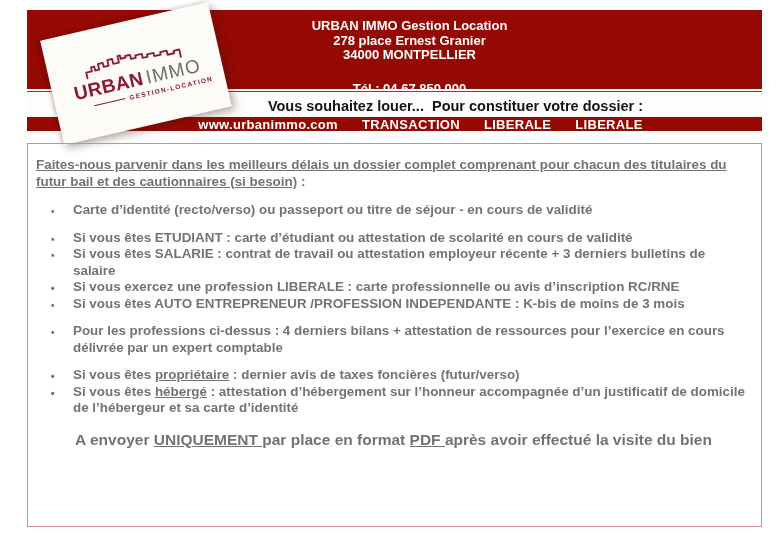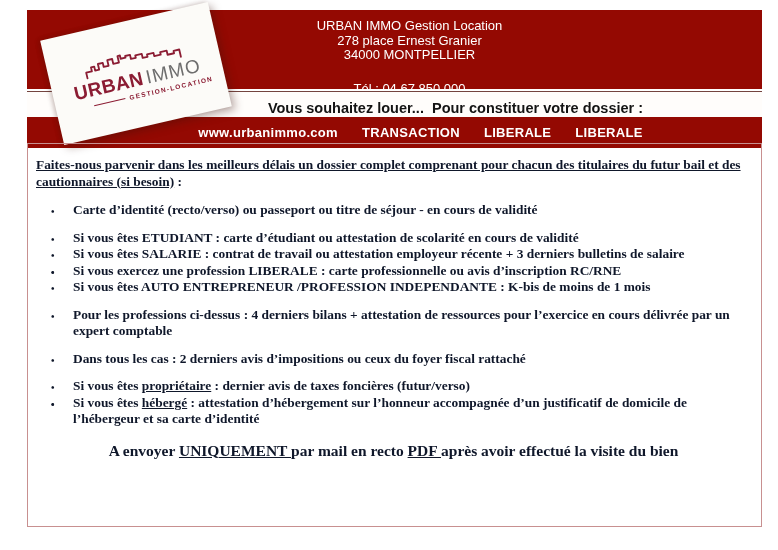--- a/index.html
+++ b/index.html
@@ -7,34 +7,34 @@
     position:relative; width:778px; height:550px; background:#ffffff;
     font-family:"Liberation Sans", sans-serif; overflow:hidden;
   }
   
   .banner-top {
     position:absolute; left:27px; top:10px; width:735px; height:79px;
     background:#940902;
   }
   .addr {
     padding-top:9px; padding-left:30px; text-align:center;
-    color:#ffffff; font-weight:normal; font-size:13px; line-height:14.5px;
+    color:#ffffff; font-weight:bold; font-size:13px; line-height:14.5px;
   }
   .addr .phone { margin-top:19px; }
   
   .white-band {
     position:absolute; left:27px; top:91px; width:735px; height:35px;
-    background:#fffdfb; border-top:1px solid #74443f; border-bottom:3px solid #8b5cf6;
+    background:#fffdfb; border-top:1px solid #74443f; border-bottom:6px solid #8b5cf6;
     box-sizing:border-box; display:flex; align-items:center; justify-content:center;
     padding-left:122px;
   }
   .tagline { font-weight:bold; font-size:14.5px; color:#141414; white-space:pre; }
   
   .red-band {
-    position:absolute; left:27px; top:117px; width:735px; height:31px;
+    position:absolute; left:27px; top:117px; width:735px; height:14px;
     background:#940902; box-sizing:border-box; padding-left:52px;
     display:flex; align-items:center; justify-content:center; gap:24px;
     color:#ffffff; font-weight:bold; font-size:13px; letter-spacing:.3px;
   }
   
   .logo-card {
     position:absolute; left:50px; top:20px; width:172px; height:107px;
     background:#fcfbf8; transform:rotate(-13deg);
     box-shadow:3px 4px 9px rgba(60,20,15,.35), -2px -1px 4px rgba(60,20,15,.18);
     display:flex; flex-direction:column; align-items:center; justify-content:center; gap:1px;
@@ -45,21 +45,21 @@
   .brand-immo  { color:#6e6e6e; font-weight:normal; font-size:19px; letter-spacing:1px; margin-left:3px; }
   .logo-sub {
     display:flex; align-items:center; gap:4px; margin-left:26px;
     color:#8b1c33; font-size:6.5px; font-weight:bold; letter-spacing:1.3px;
   }
   .logo-sub .rule { width:32px; height:1px; background:#8b1c33; }
   
   .body-box {
     position:absolute; left:27px; top:143px; width:735px; height:384px;
     border:1px solid #c89090; box-sizing:border-box;
-    padding:13px 10px 0 8px; color:#0f172a;font-family:Liberation Serif, serif;
+    padding:13px 10px 0 8px; color:#737373;
   }
   .intro { margin:0; font-weight:bold; font-size:13.4px; line-height:16.5px; }
   .u { text-decoration:underline; }
   .reqs { list-style:none; margin:12px 0 0 0; padding:0; }
   .reqs li {
     position:relative; padding-left:37px;
     font-weight:bold; font-size:13.4px; line-height:16.5px;
   }
   .reqs li.gap { margin-top:11px; }
   .reqs li .marker { position:absolute; left:15px; top:2px; font-size:10px; }
@@ -107,23 +107,23 @@
   </div>
 
   <div class="body-box">
     <p class="intro"><span class="u">Faites-nous parvenir dans les meilleurs délais un dossier complet comprenant pour chacun des titulaires du futur bail et des cautionnaires (si besoin)</span><span> :</span></p>
     <ul class="reqs">
         <li class="gap"><span class="marker">•</span><span><span>Carte d’identité (recto/verso) ou passeport ou titre de séjour - en cours de validité</span></span></li>
         <li class="gap"><span class="marker">•</span><span><span>Si vous êtes ETUDIANT : carte d’étudiant ou attestation de scolarité en cours de validité</span></span></li>
         <li><span class="marker">•</span><span><span>Si vous êtes SALARIE : contrat de travail ou attestation employeur récente + 3 derniers bulletins de salaire</span></span></li>
         <li><span class="marker">•</span></li>
         <li><span class="marker">•</span><span><span>Si vous exercez une profession LIBERALE : carte professionnelle ou avis d’inscription RC/RNE</span></span></li>
-        <li><span class="marker">•</span><span><span>Si vous êtes AUTO ENTREPRENEUR /PROFESSION INDEPENDANTE : K-bis de moins de 1 mois</span></span></li>
+        <li><span class="marker">•</span><span><span>Si vous êtes AUTO ENTREPRENEUR /PROFESSION INDEPENDANTE : K-bis de moins de 3 mois</span></span></li>
         <li class="gap"><span class="marker">•</span><span><span>Pour les professions ci-dessus : 4 derniers bilans + attestation de ressources pour l’exercice en cours délivrée par un expert comptable</span></span></li>
-        <li class="gap"><span class="marker">•</span><span><span>Dans tous les cas : 2 derniers avis d’impositions ou ceux du foyer fiscal rattaché</span></span></li>
+        <li class="gap"><span class="marker">•</span></li>
         <li class="gap"><span class="marker">•</span><span><span>Si vous êtes </span><span class="u">propriétaire</span><span> : dernier avis de taxes foncières (futur/verso)</span></span></li>
         <li><span class="marker">•</span></li>
         <li><span class="marker">•</span><span><span>Si vous êtes </span><span class="u">hébergé</span><span> : attestation d’hébergement sur l’honneur accompagnée d’un justificatif de domicile de l’hébergeur et sa carte d’identité</span></span></li>
       </ul>
-    <p class="footer-note"><span>A envoyer </span><span class="u">UNIQUEMENT </span><span>par mail en recto </span><span class="u">PDF </span><span>après avoir effectué la visite du bien</span></p>
+    <p class="footer-note"><span>A envoyer </span><span class="u">UNIQUEMENT </span><span>par place en format </span><span class="u">PDF </span><span>après avoir effectué la visite du bien</span></p>
   </div>
 
 </div>
 
 </body></html>

